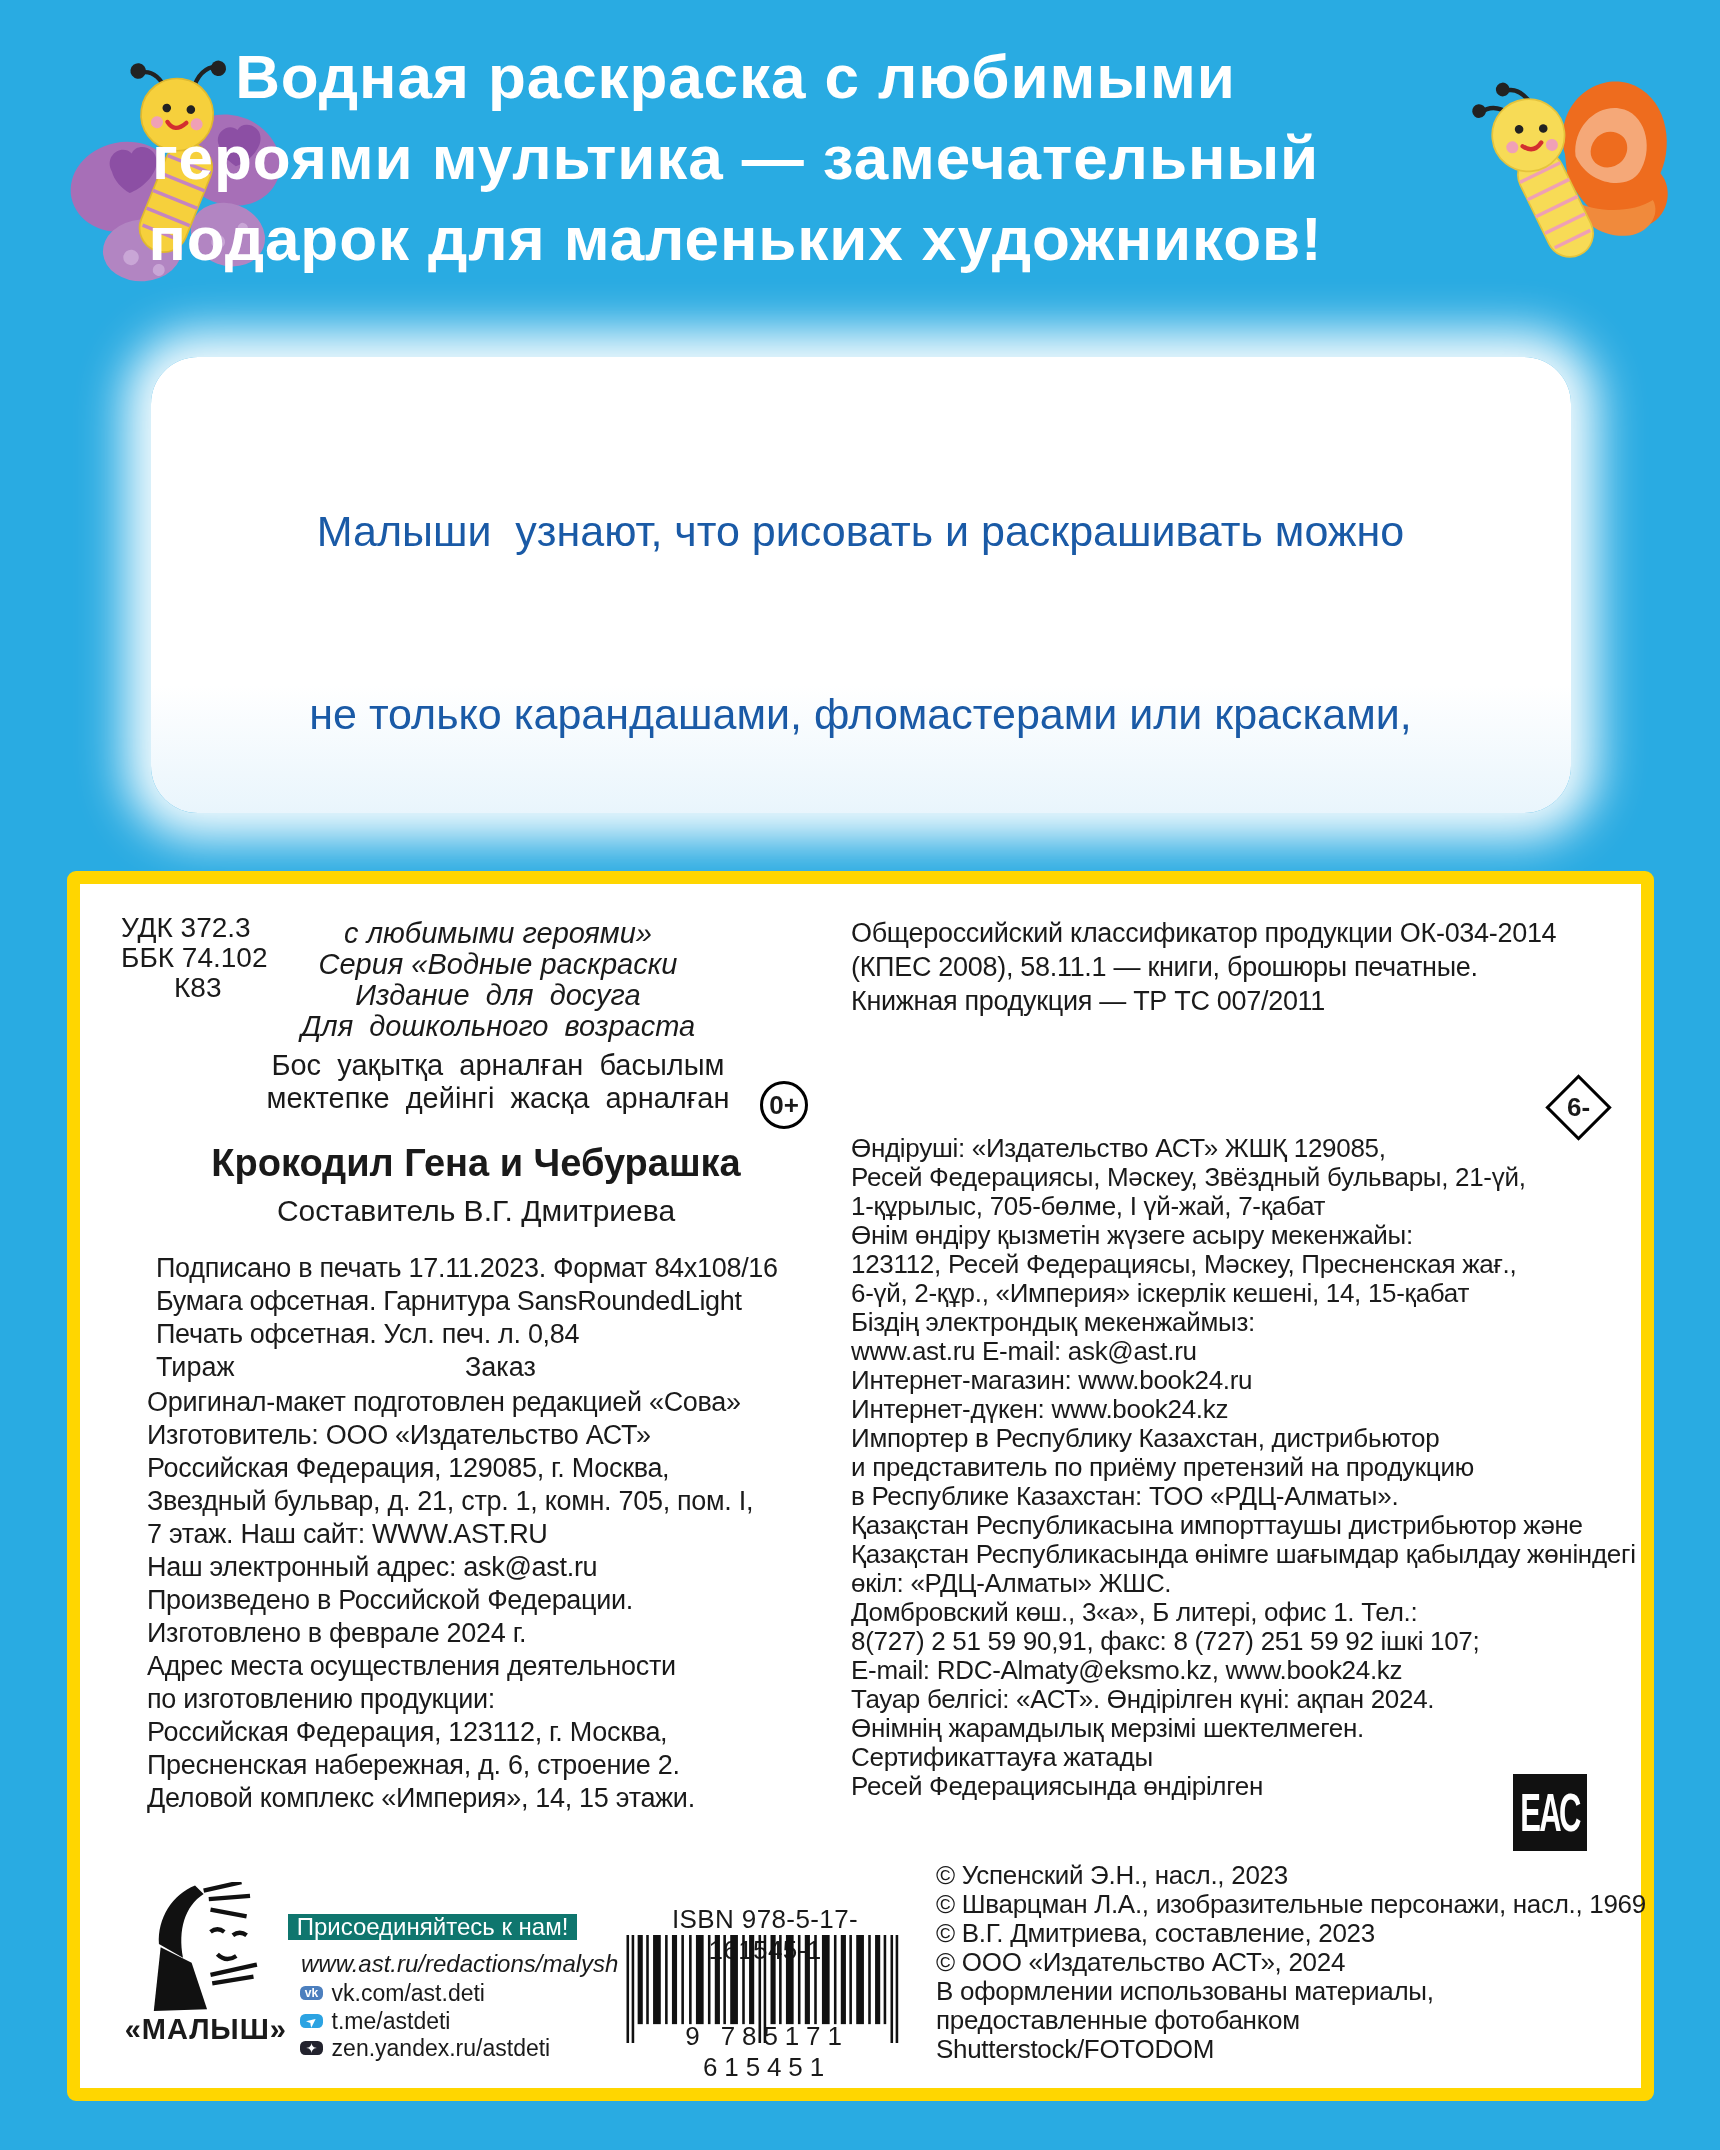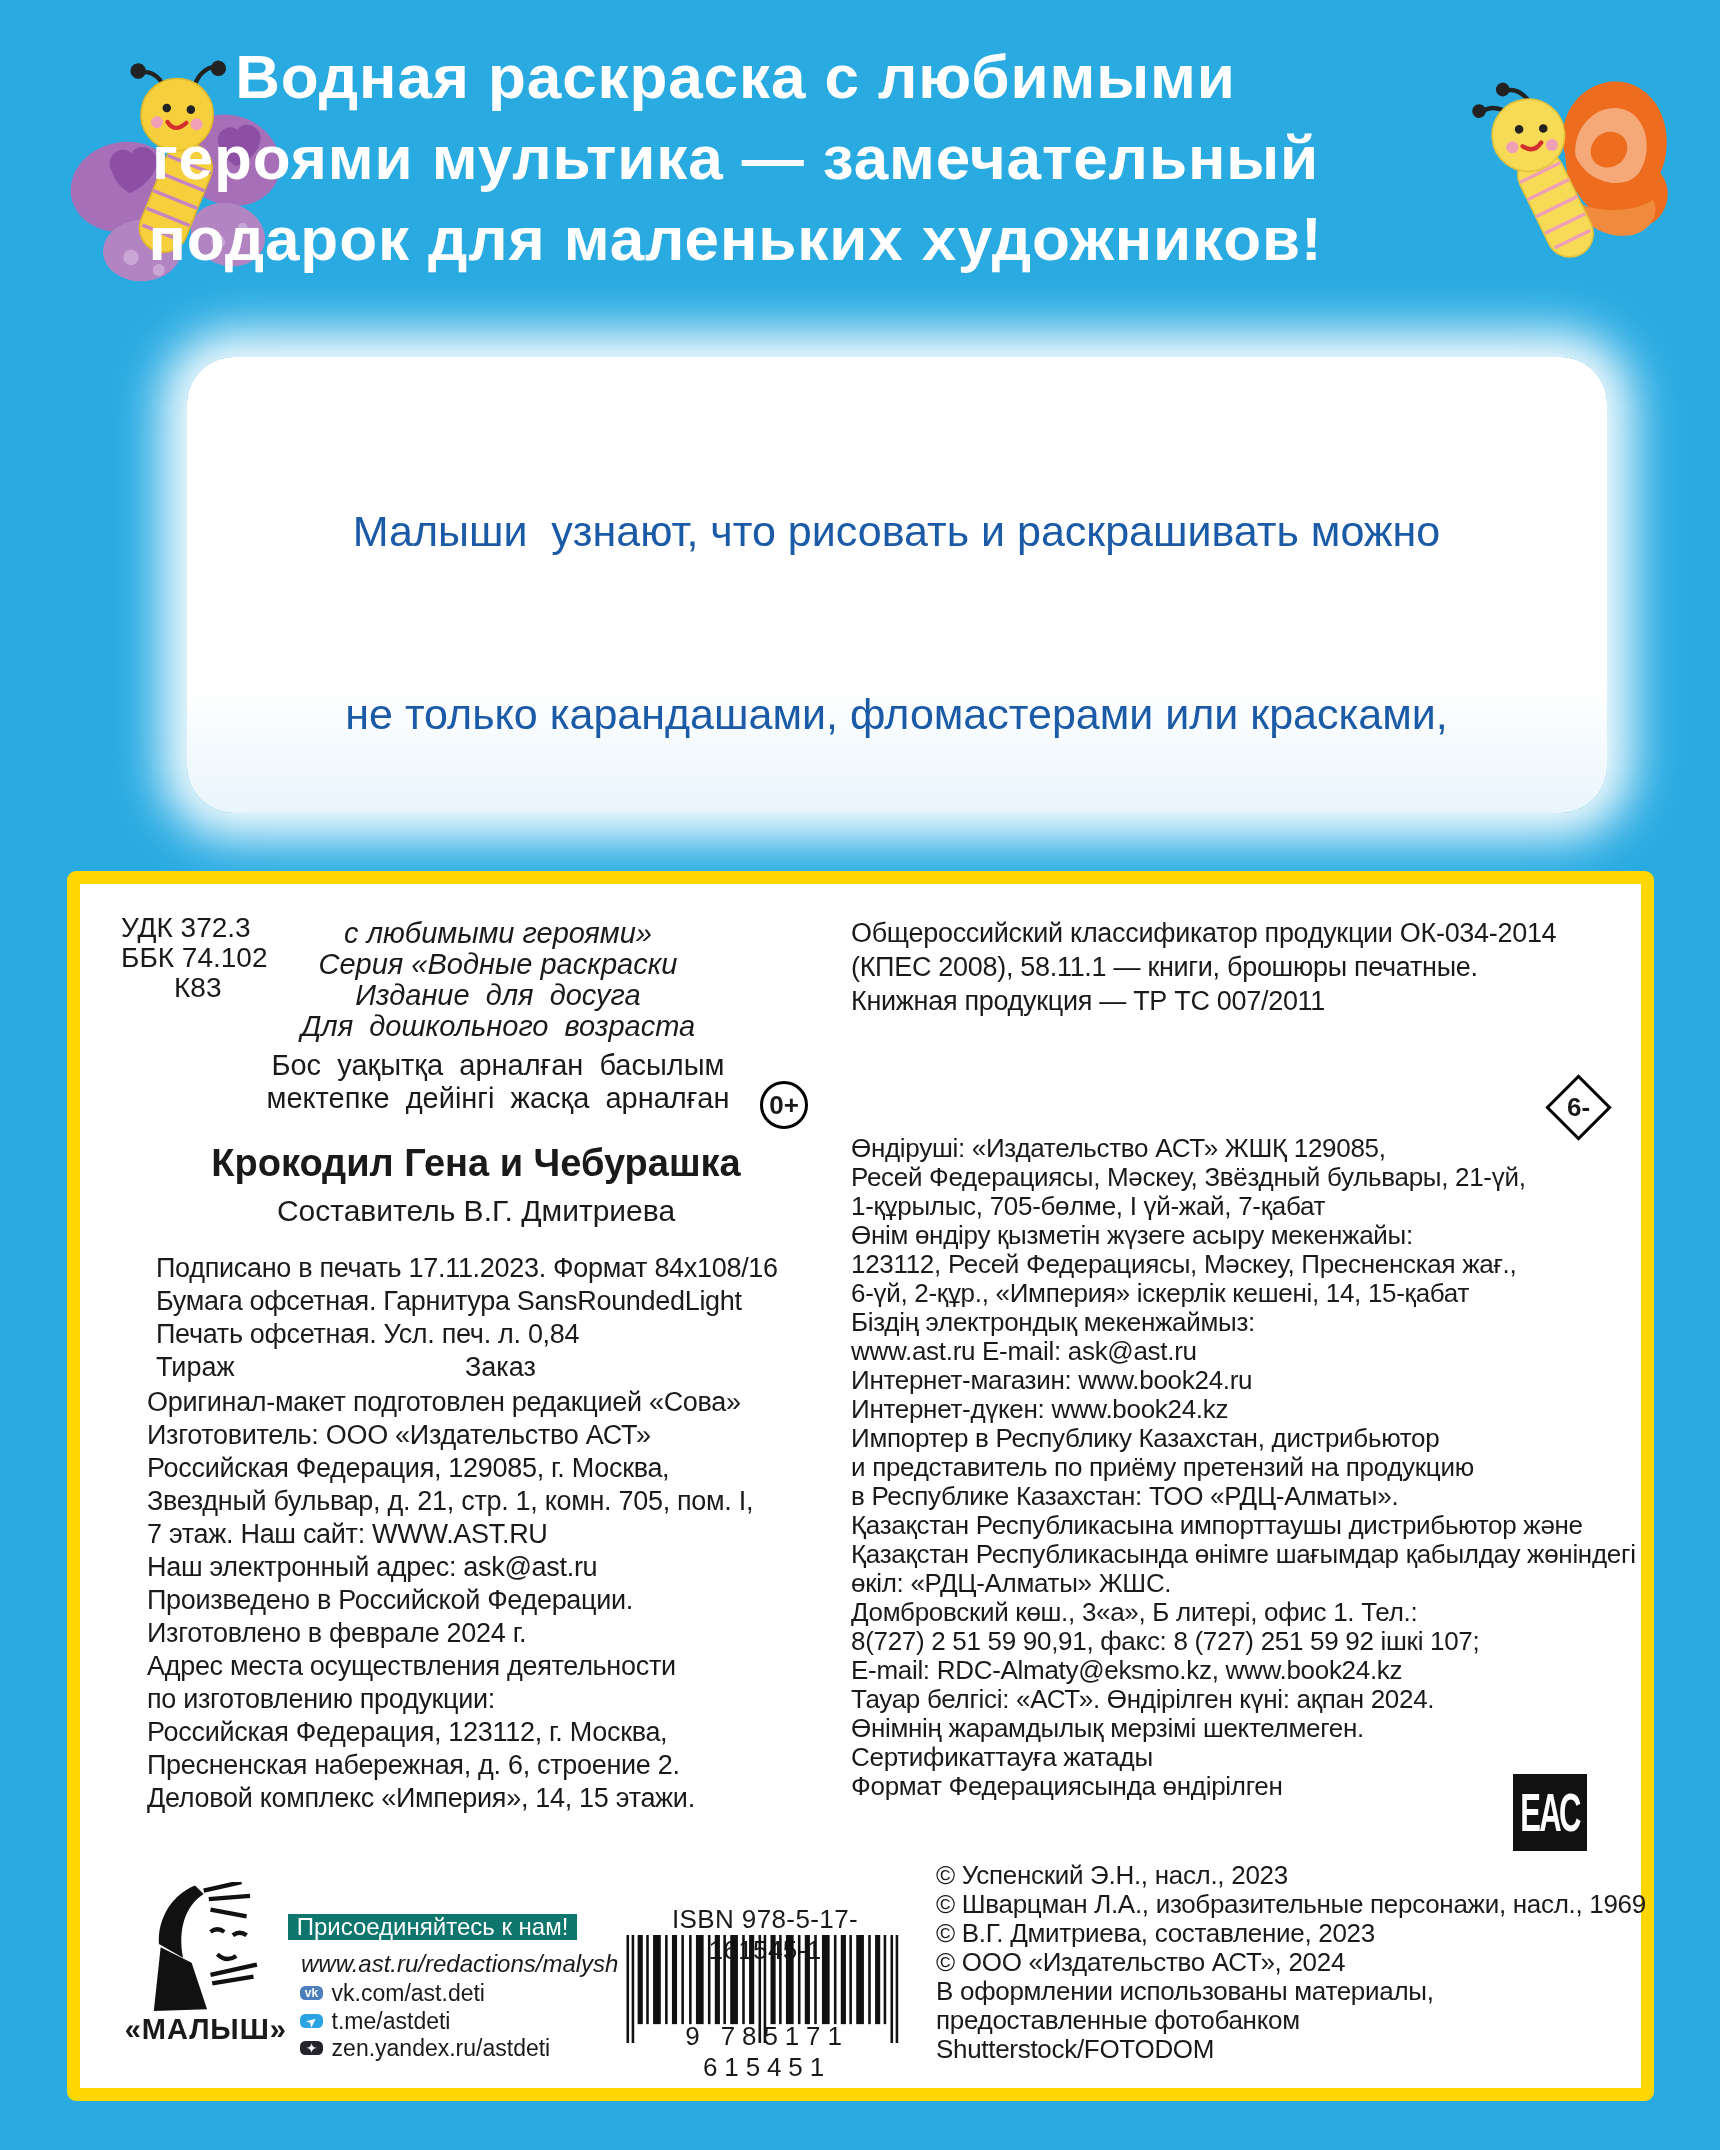--- a/index.html
+++ b/index.html
@@ -7,21 +7,21 @@
           font-family:"Liberation Sans",sans-serif;color:#1a1a1a;}
   .abs{position:absolute;}
 
   
   .headline{left:133px;top:36px;width:1205px;text-align:center;color:#ffffff;
             font-weight:bold;font-size:62px;line-height:81px;letter-spacing:0.9px;}
 
   
   .intro-box{left:151px;top:357px;width:1420px;height:456px;border-radius:47px;
              background:linear-gradient(#ffffff 72%,#e9f5fc 100%);
-             box-shadow:0 0 47px 26px rgba(255,255,255,.95);margin-left:36px;}
+             box-shadow:0 0 47px 26px rgba(255,255,255,.95);}
   .intro-text{position:absolute;left:17px;top:22.4px;width:1385px;text-align:center;
               font-size:43px;line-height:61px;white-space:pre;}
   .blue-ln{color:#1A5AA6;}
   .red-ln{color:#E30613;}
 
   
   .imprint{left:67px;top:871px;width:1587px;height:1230px;background:#ffffff;
            border:13.8px solid #FFD600;border-radius:9px;box-sizing:border-box;}
   .imprint .ln{white-space:pre;}
   .udk{left:41px;top:29px;font-size:28px;line-height:30px;}
@@ -230,21 +230,21 @@
         <div class="ln">в Республике Казахстан: ТОО «РДЦ-Алматы».</div>
         <div class="ln">Қазақстан Республикасына импорттаушы дистрибьютор және</div>
         <div class="ln">Қазақстан Республикасында өнімге шағымдар қабылдау жөніндегі</div>
         <div class="ln">өкіл: «РДЦ-Алматы» ЖШС.</div>
         <div class="ln">Домбровский көш., 3«а», Б литері, офис 1. Тел.:</div>
         <div class="ln">8(727) 2 51 59 90,91, факс: 8 (727) 251 59 92 ішкі 107;</div>
         <div class="ln">E-mail: RDC-Almaty@eksmo.kz, www.book24.kz</div>
         <div class="ln">Тауар белгісі: «АСТ». Өндірілген күні: ақпан 2024.</div>
         <div class="ln">Өнімнің жарамдылық мерзімі шектелмеген.</div>
         <div class="ln">Сертификаттауға жатады</div>
-        <div class="ln">Формат Федерациясында өндірілген</div>
+        <div class="ln">Ресей Федерациясында өндірілген</div>
       </div>
 
     <div class="abs eac">
       <span>ЕАС</span>
     </div>
 
     <div class="abs copyright">
         <div class="ln">© Успенский Э.Н., насл., 2023</div>
         <div class="ln">© Шварцман Л.А., изобразительные персонажи, насл., 1969</div>
         <div class="ln">© В.Г. Дмитриева, составление, 2023</div>

